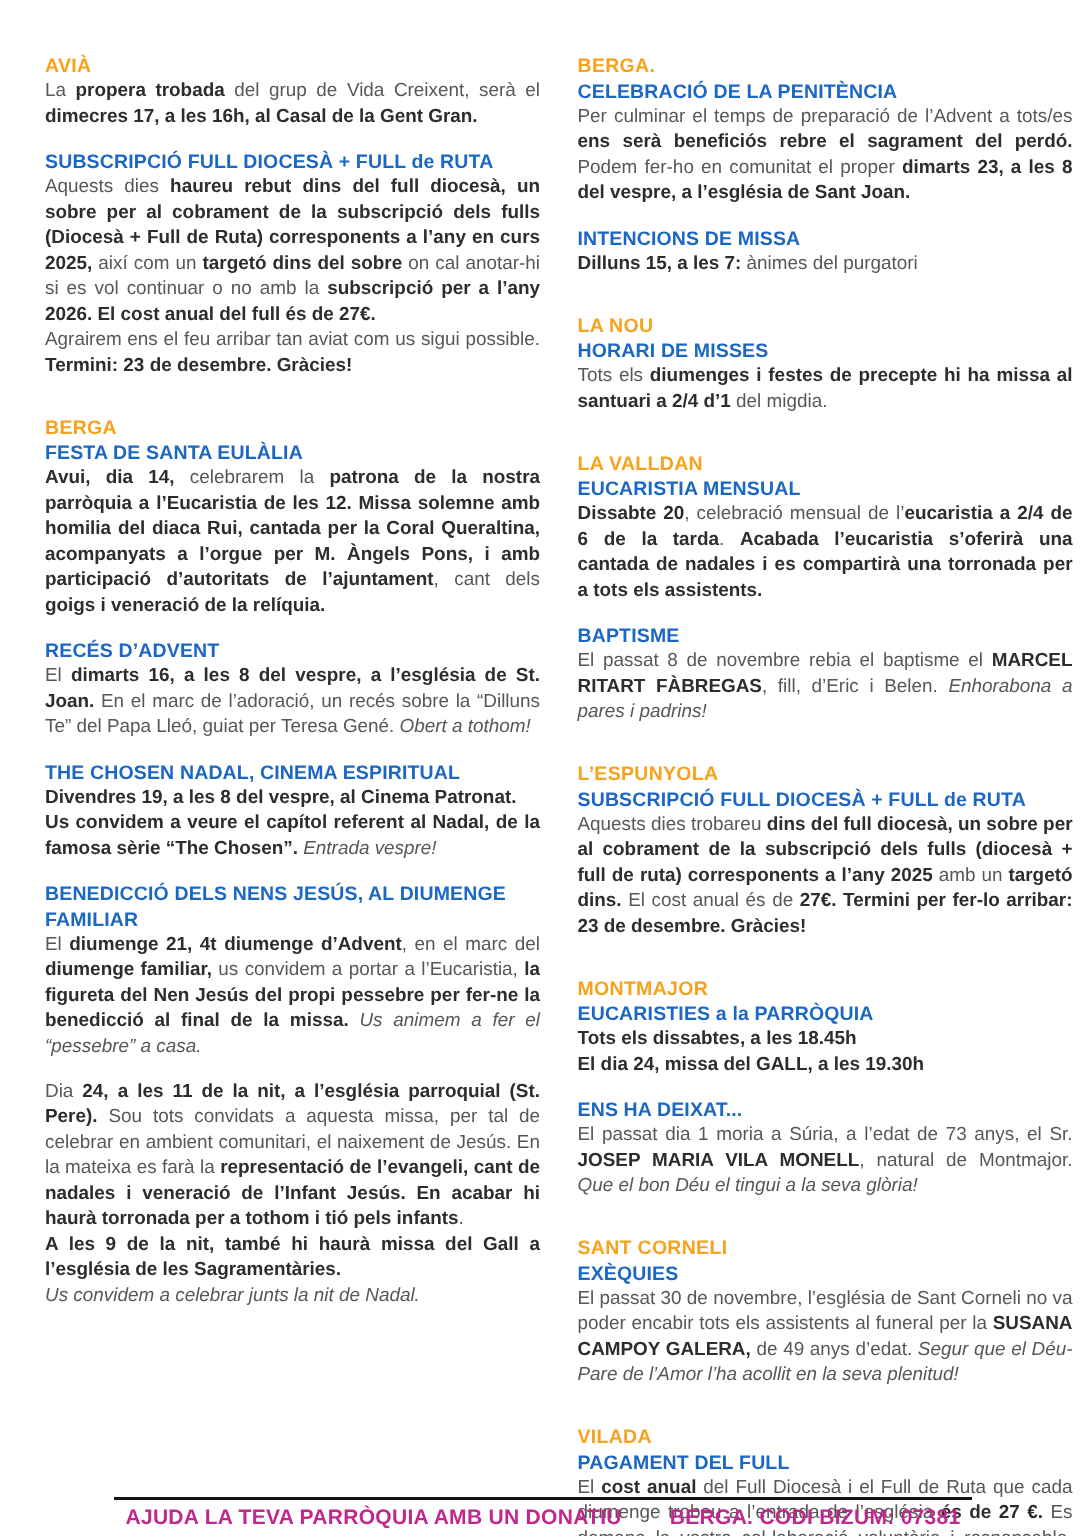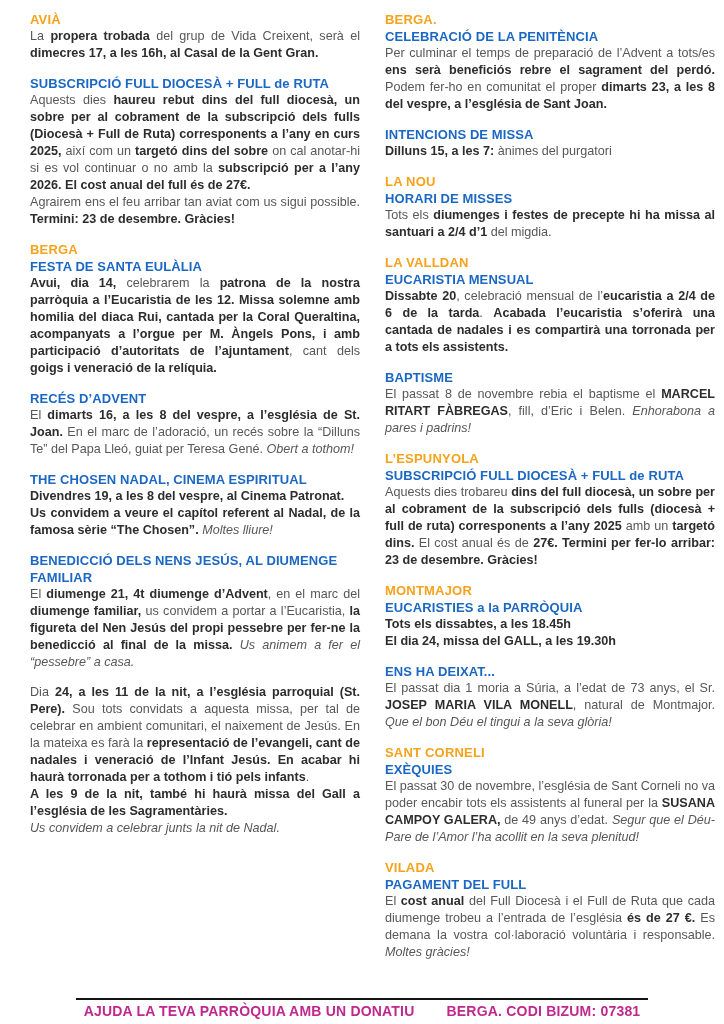--- a/index.html
+++ b/index.html
@@ -11,21 +11,21 @@
     height: 1024px;
     background: #ffffff;
     overflow: hidden;
   }
   .columns {
     display: flex;
     padding: 11px 9px 0 30px;
     gap: 25px;
   }
   .col { width: 330px; }
-  .section { margin-bottom: 0; }
+  .section { margin-bottom: 0; margin-top: 24px; }
   .town {
     color: var(--town-color, #f6a21c);
     font-weight: 700;
     font-size: 13px;
     line-height: 17px;
     letter-spacing: 0.2px;
   }
   .title {
     color: var(--title-color, #1b67c4);
     font-weight: 700;
@@ -87,21 +87,21 @@
             <div class="title">FESTA DE SANTA EULÀLIA</div>
             <p class="para"><span class="run-b">Avui, dia 14, </span><span class="run-r"> celebrarem la </span><span class="run-b">patrona de la nostra parròquia a l’Eucaristia de les 12. Missa solemne amb homilia del diaca Rui, cantada per la Coral Queraltina, acompanyats a l’orgue per M. Àngels Pons, i amb participació d’autoritats de l’ajuntament</span><span class="run-r">, cant dels </span><span class="run-b">goigs i veneració de la relíquia.</span></p>
           </div>
           <div class="article">
             <div class="title">RECÉS D’ADVENT</div>
             <p class="para"><span class="run-r">El </span><span class="run-b">dimarts 16, a les 8 del vespre, a l’església de St. Joan.</span><span class="run-r"> En el marc de l’adoració, un recés sobre la “Dilluns Te” del Papa Lleó, guiat per Teresa Gené. </span><span class="run-i">Obert a tothom!</span></p>
           </div>
           <div class="article">
             <div class="title">THE CHOSEN NADAL, CINEMA ESPIRITUAL</div>
             <p class="para"><span class="run-b">Divendres 19, a les 8 del vespre,  al Cinema Patronat.</span></p>
-            <p class="para"><span class="run-b">Us convidem a veure el capítol referent al Nadal, de la famosa sèrie “The Chosen”. </span><span class="run-i">Moltes lliure!</span></p>
+            <p class="para"><span class="run-b">Us convidem a veure el capítol referent al Nadal, de la famosa sèrie “The Chosen”. </span><span class="run-i">Entrada vespre!</span></p>
           </div>
           <div class="article">
             <div class="title">BENEDICCIÓ DELS NENS JESÚS, AL DIUMENGE FAMILIAR</div>
             <p class="para"><span class="run-r">El </span><span class="run-b">diumenge 21, 4t diumenge d’Advent</span><span class="run-r">, en el marc del </span><span class="run-b">diumenge familiar,</span><span class="run-r"> us convidem a portar a l’Eucaristia, </span><span class="run-b">la figureta del Nen Jesús del propi pessebre per fer-ne la benedicció al final de la missa.</span><span class="run-r"> </span><span class="run-i">Us animem a fer el “pessebre” a casa.</span></p>
           </div>
           <div class="article">
             <p class="para"><span class="run-r">Dia </span><span class="run-b">24, a les 11 de la nit, a l’església parroquial (St. Pere).</span><span class="run-r">  Sou tots convidats a aquesta missa, per tal de celebrar en ambient comunitari, el naixement de Jesús. En la mateixa es farà la </span><span class="run-b">representació de l’evangeli, cant de nadales i veneració de l’Infant Jesús. En acabar hi haurà torronada per a tothom i tió pels infants</span><span class="run-r">.</span></p>
             <p class="para"><span class="run-b">A les 9 de la nit, també hi haurà missa del Gall a l’església de les Sagramentàries.</span></p>
             <p class="para"><span class="run-i">Us convidem a celebrar junts la nit de Nadal.</span></p>
           </div>

